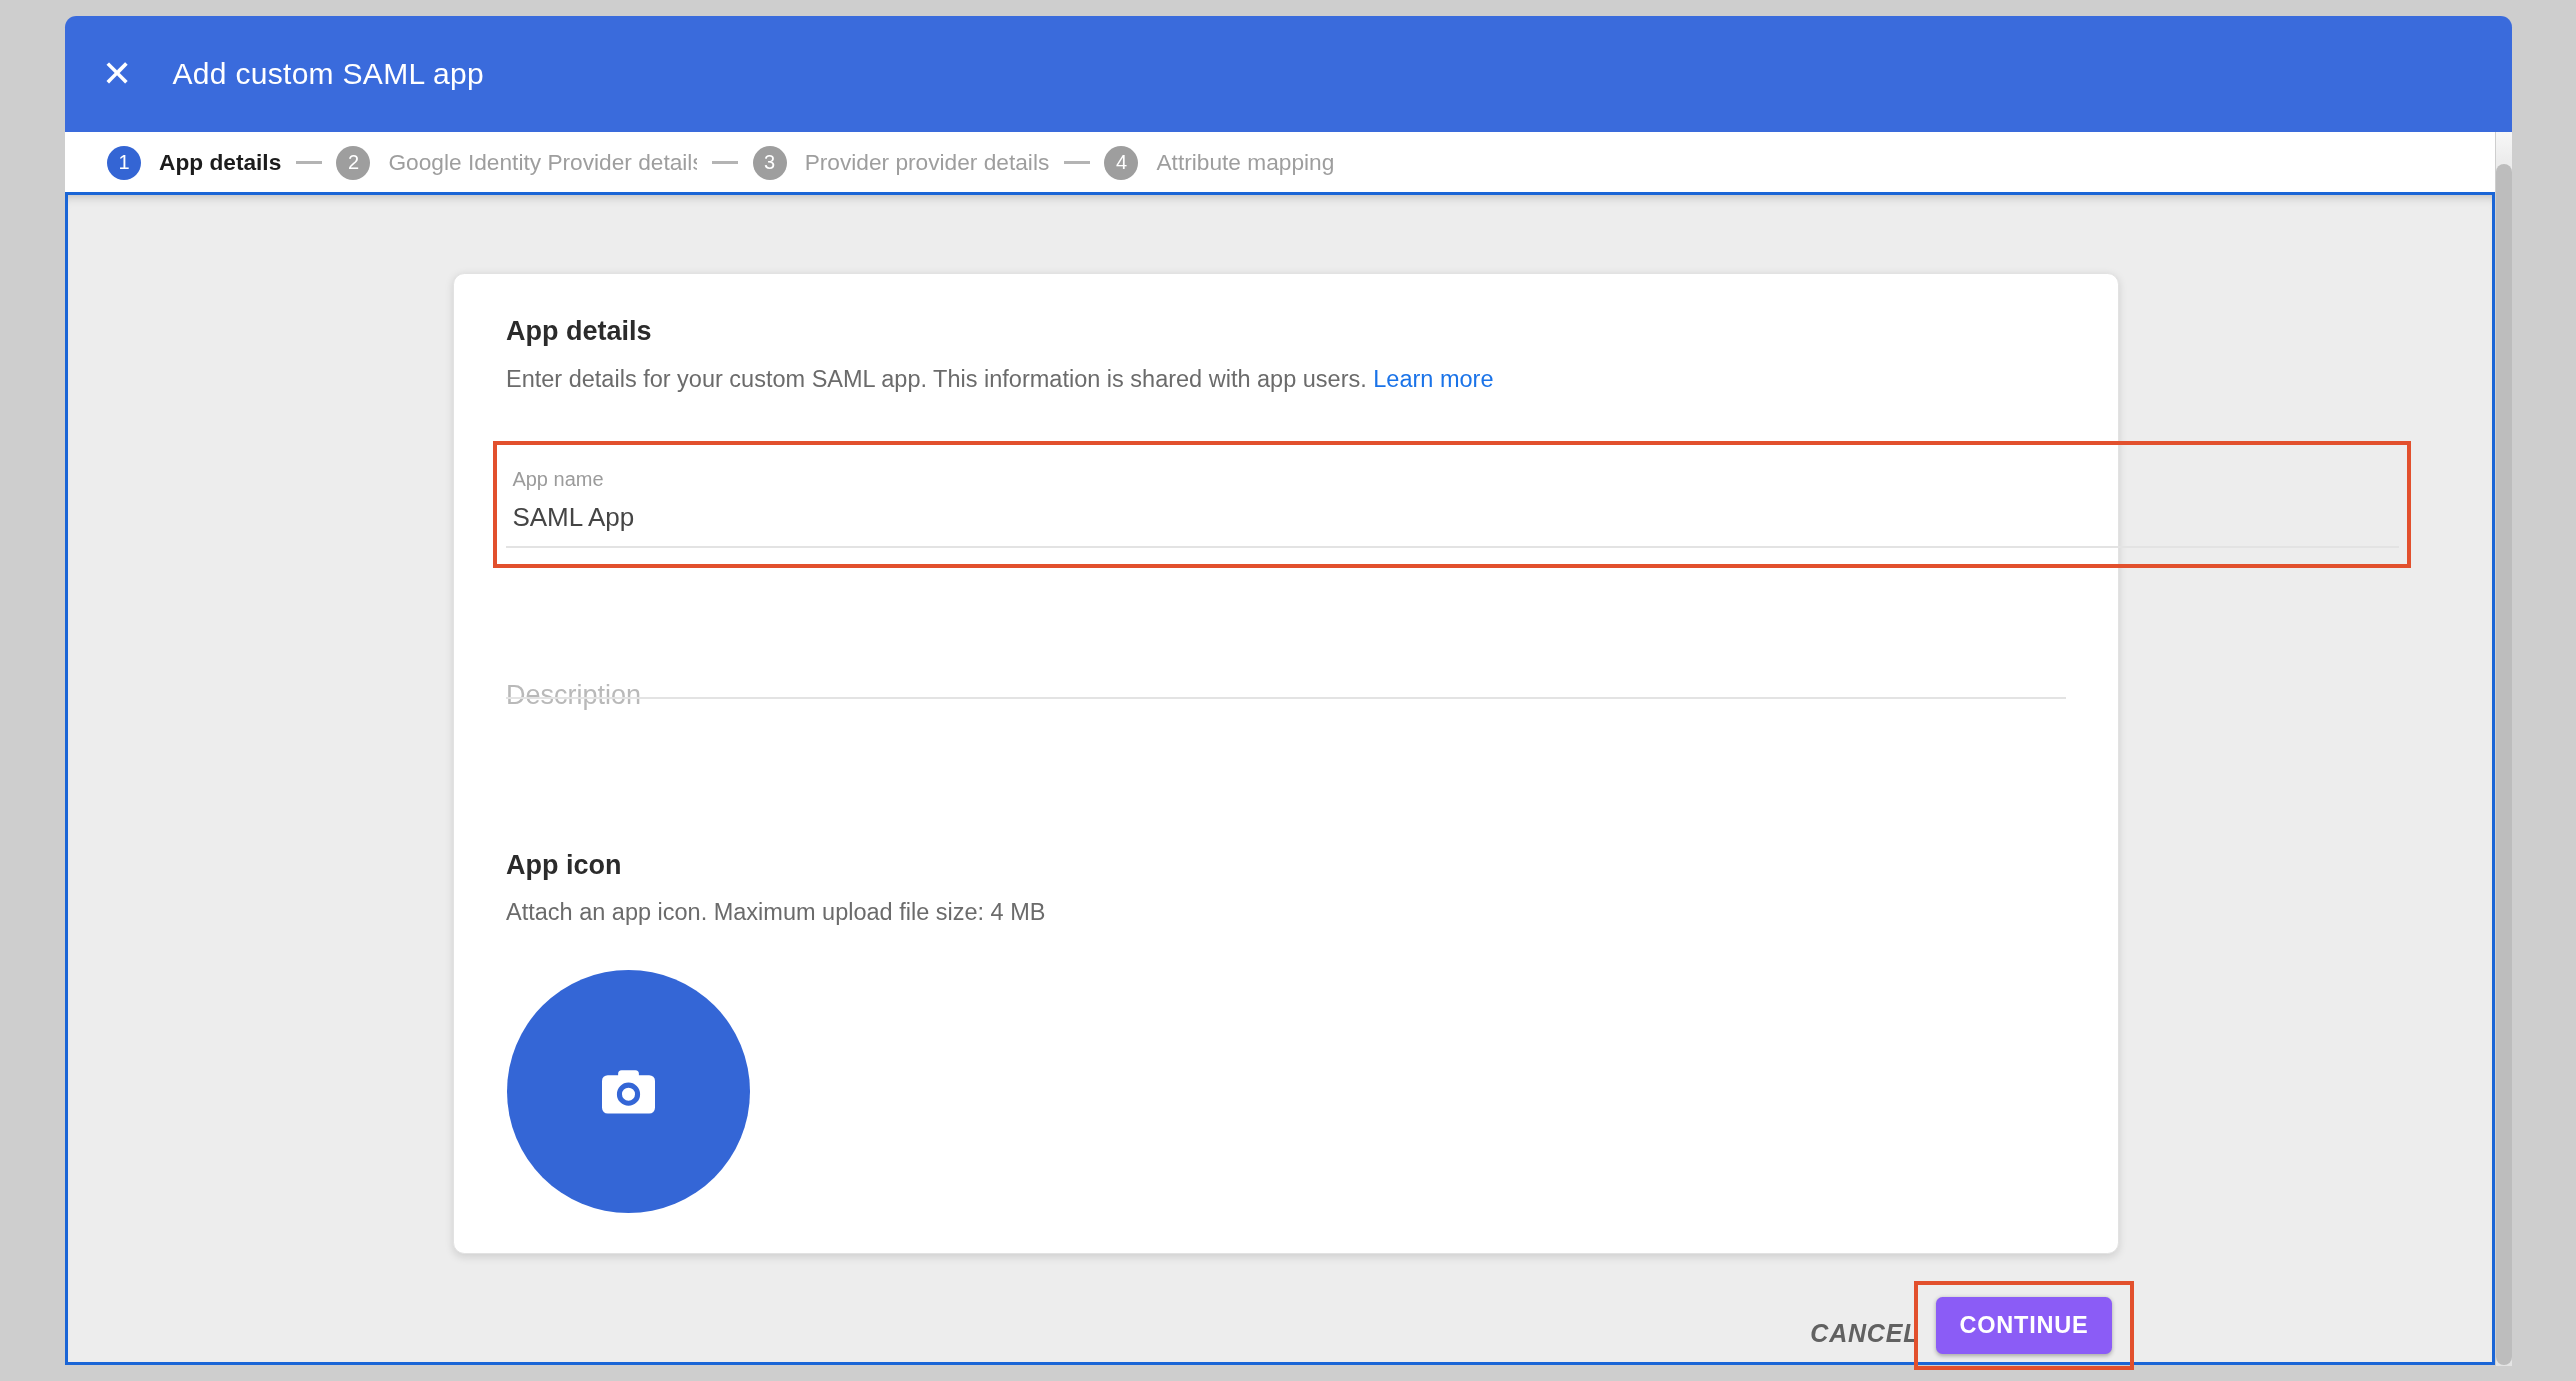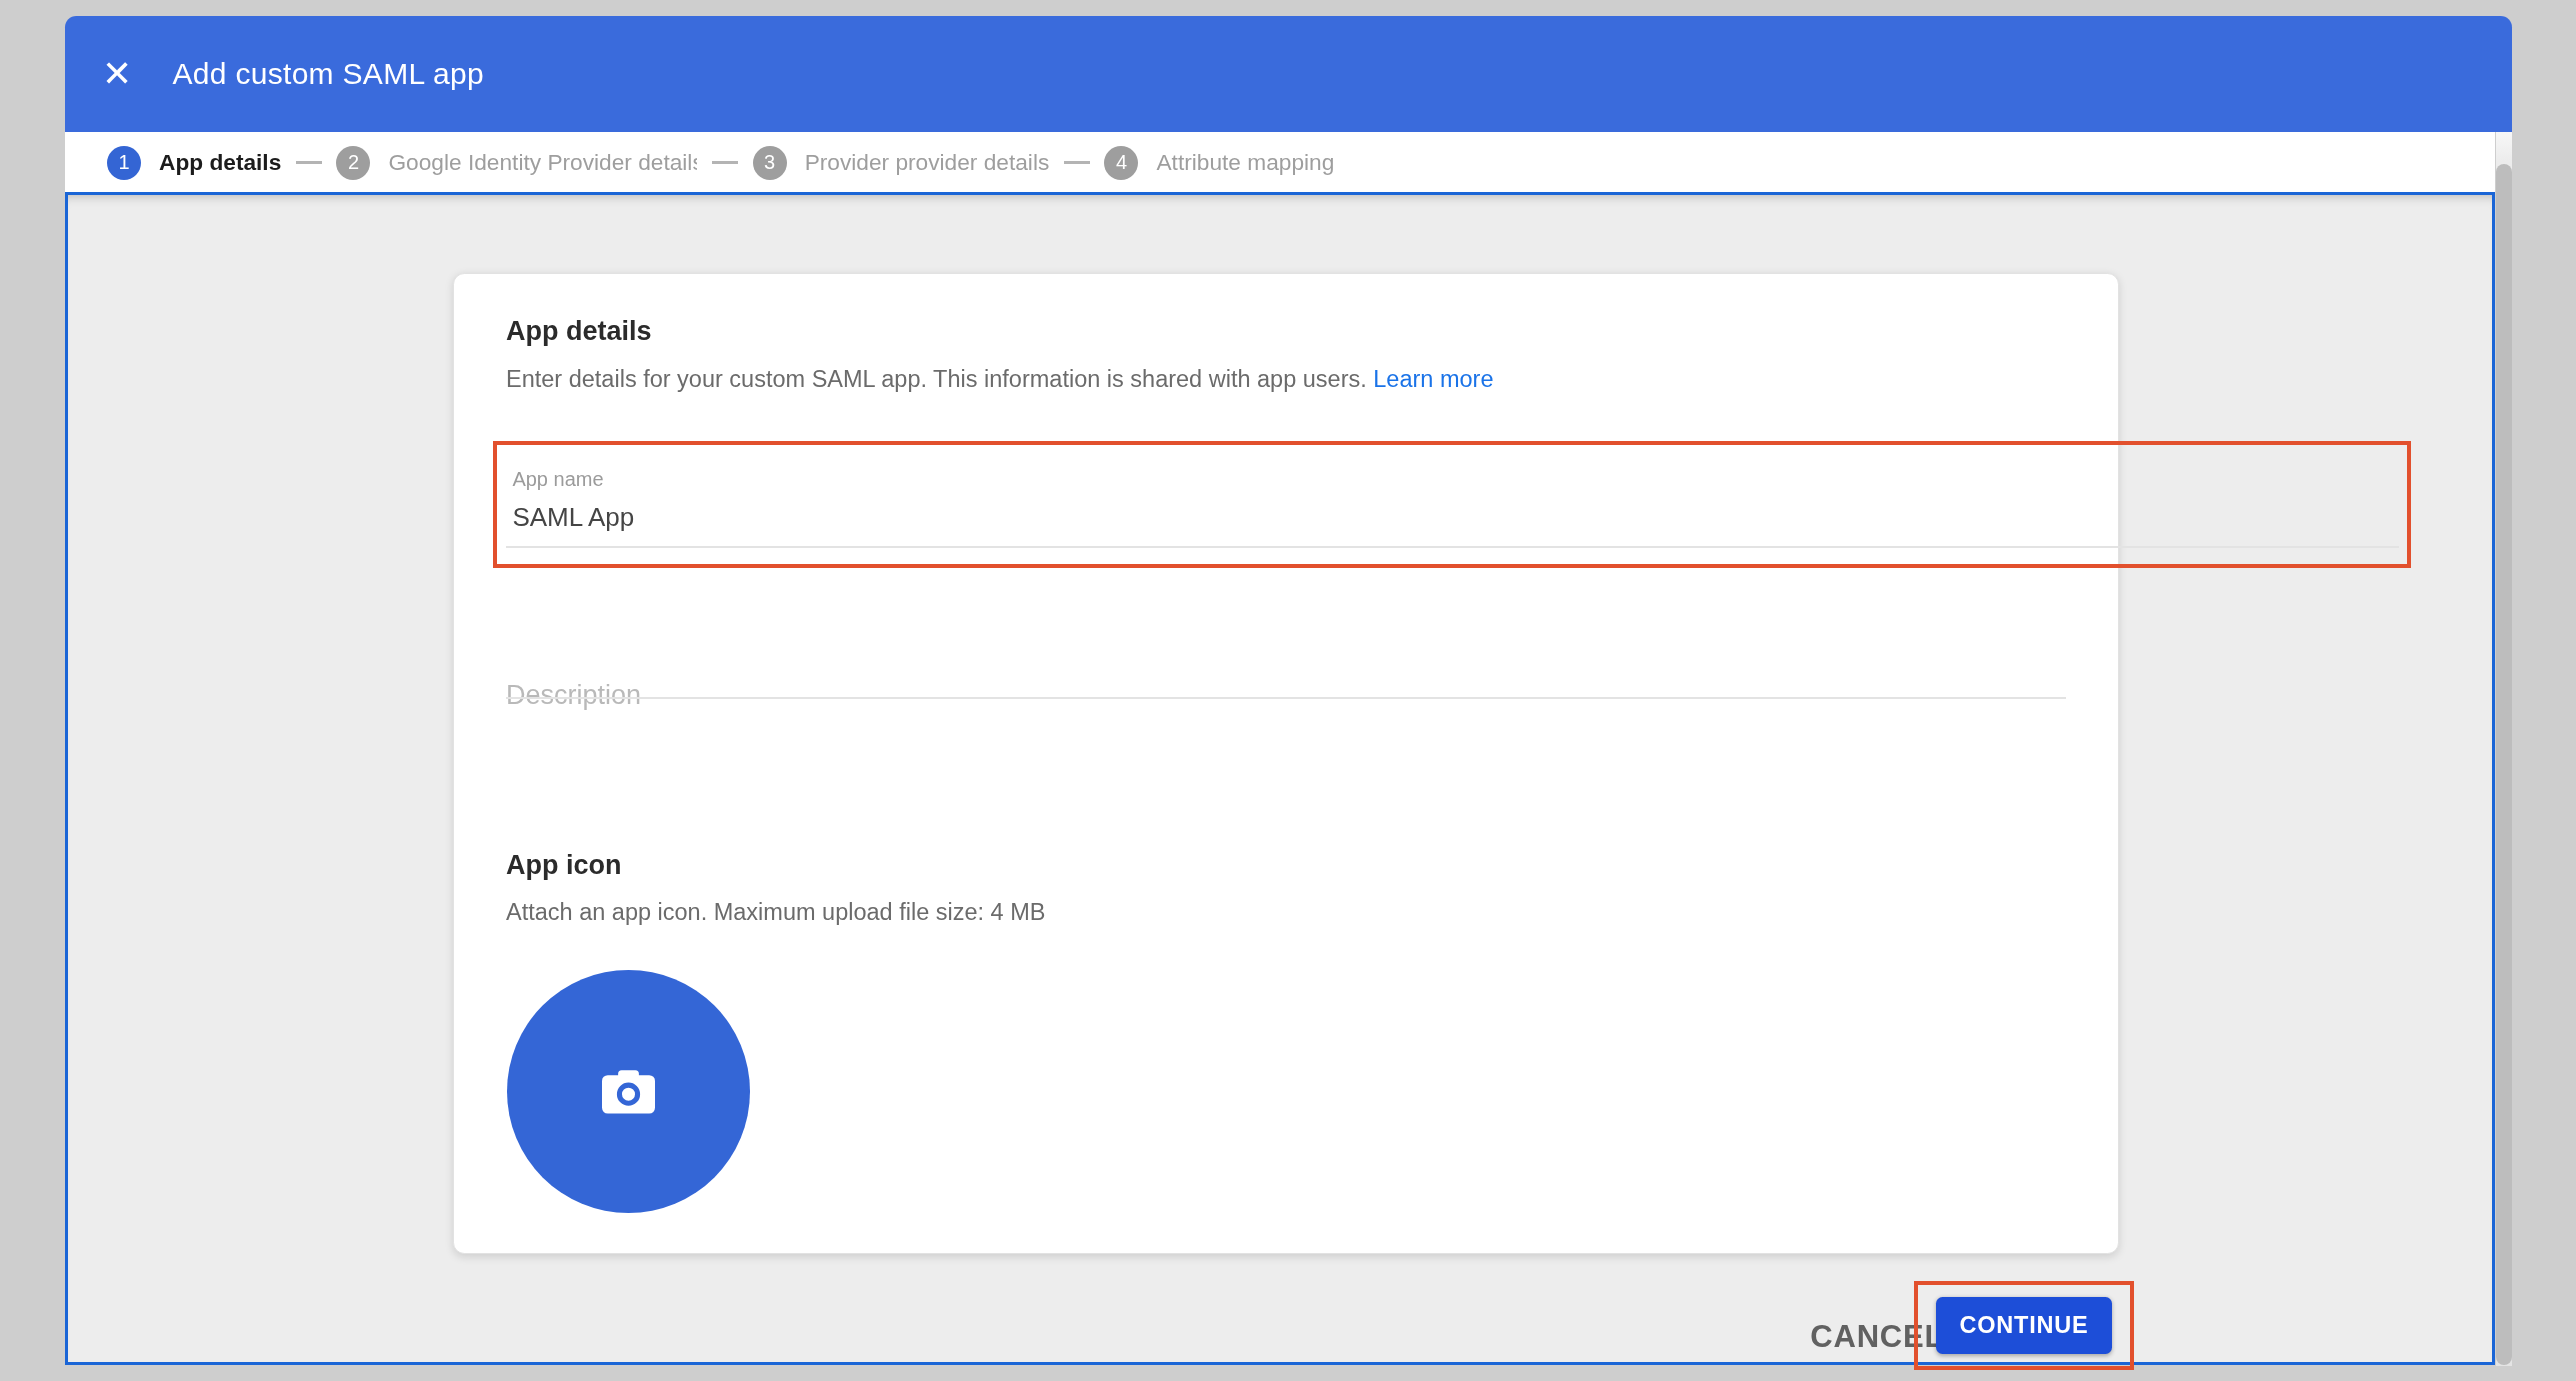--- a/index.html
+++ b/index.html
@@ -81,29 +81,29 @@
   .icon-heading { position:absolute; left:52px; top:576px; font-size:27px; font-weight:700; color:#2b2b2b; }
   .icon-lead    { position:absolute; left:52px; top:625px; font-size:23.5px; color:#6b6b6b; }
   .icon-upload {
     position:absolute; left:53px; top:696px; width:243px; height:243px;
     border-radius:50%; background:#3466d6; display:flex; align-items:center; justify-content:center;
     cursor:pointer;
   }
 
   
   .cancel-btn {
-    position:absolute; left:1731px; top:1116px; font-size:31px; font-weight:700;
-    color:#616161; letter-spacing:0.8px; cursor:pointer; padding:8px 11.3px;
+    position:absolute; left:1731px; top:1116px; font-size:25px; font-weight:700;
+    color:#616161; letter-spacing:0.8px; cursor:pointer; padding:8px 11.3px;font-style:italic;
   }
   .redbox-continue {
     position:absolute; left:1846px; top:1086px; width:220px; height:89px;
     border:4.9px solid #e2502d; display:flex; align-items:center; justify-content:center;
   }
   .continue-btn {
-    width:176px; height:57px; background:#1d4ed8; border:none; border-radius:6.5px;
+    width:176px; height:57px; background:#8b5cf6; border:none; border-radius:6.5px;
     color:#fff; font-size:23.5px; font-weight:700; letter-spacing:0.8px;
     font-family:"Liberation Sans", sans-serif; cursor:pointer;
     box-shadow:0 1.6px 4px rgba(0,0,0,.3);
     display:flex; align-items:center; justify-content:center;
   }
 </style>
 </head>
 <body>
 
 <div class="dialog">

